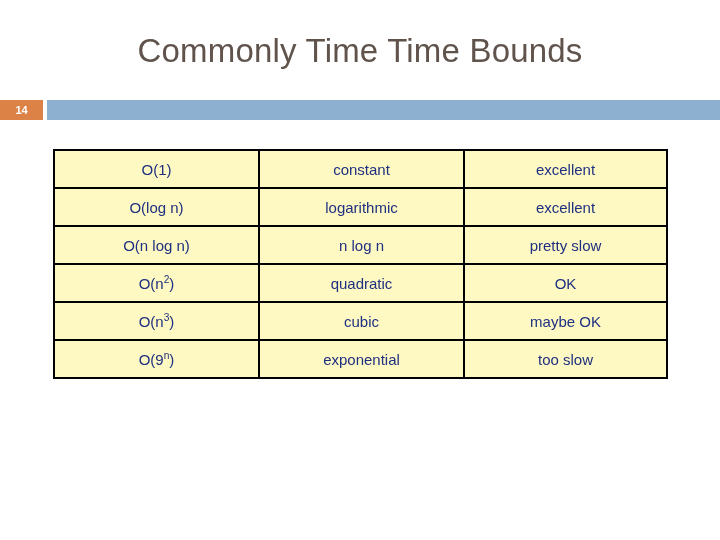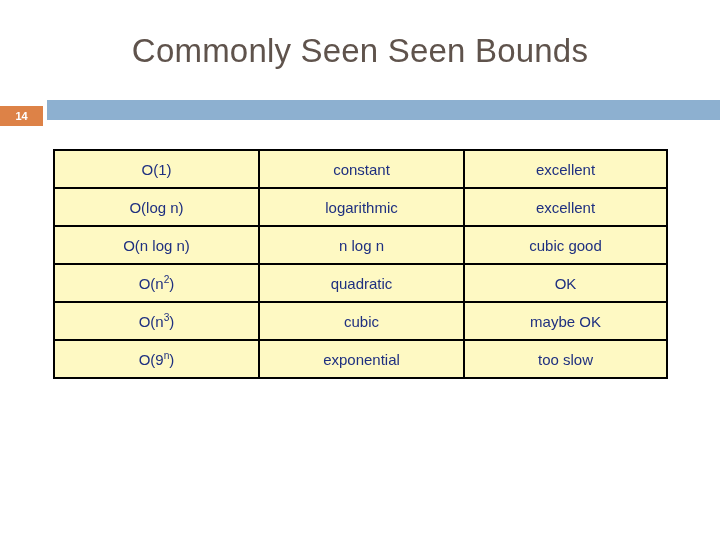--- a/index.html
+++ b/index.html
@@ -54,21 +54,20 @@
     width: 43px;
     height: 20px;
     background: #dd8247;
     color: #ffffff;
     font-size: 11px;
     font-weight: bold;
     display: flex;
     align-items: center;
     justify-content: center;
     line-height: 1;
-    margin-top: 6px;
   }
 
   
   #complexity-table {
     position: absolute;
     left: 53px;
     top: 149px;
     width: 613px;
     border-collapse: collapse;
     table-layout: fixed;
@@ -91,21 +90,21 @@
 
   .cell-notation sup {
     font-size: 0.68em;
     vertical-align: super;
     line-height: 0;
   }
 </style>
 </head>
 <body>
 
-<div id="slide-title">Commonly Seen Seen Bounds</div>
+<div id="slide-title">Commonly Time Time Bounds</div>
 
 <div id="header-band">
   <div class="band-bar"></div>
   <div class="slide-number-badge">
     <span>14</span>
   </div>
 </div>
 
 <table id="complexity-table">
   <colgroup>
@@ -124,21 +123,21 @@
     <tr>
       <td class="cell-notation"><span>O(log n)</span></td>
       <td>logarithmic</td>
       <td>excellent</td>
     </tr>
 
 
     <tr>
       <td class="cell-notation"><span>O(n log n)</span></td>
       <td>n log n</td>
-      <td>cubic good</td>
+      <td>pretty slow</td>
     </tr>
 
     <tr>
       <td class="cell-notation"><span>O(n</span><sup>2</sup>)</td>
       <td>quadratic</td>
       <td>OK</td>
     </tr>
 
     <tr>
       <td class="cell-notation"><span>O(n</span><sup>3</sup>)</td>

